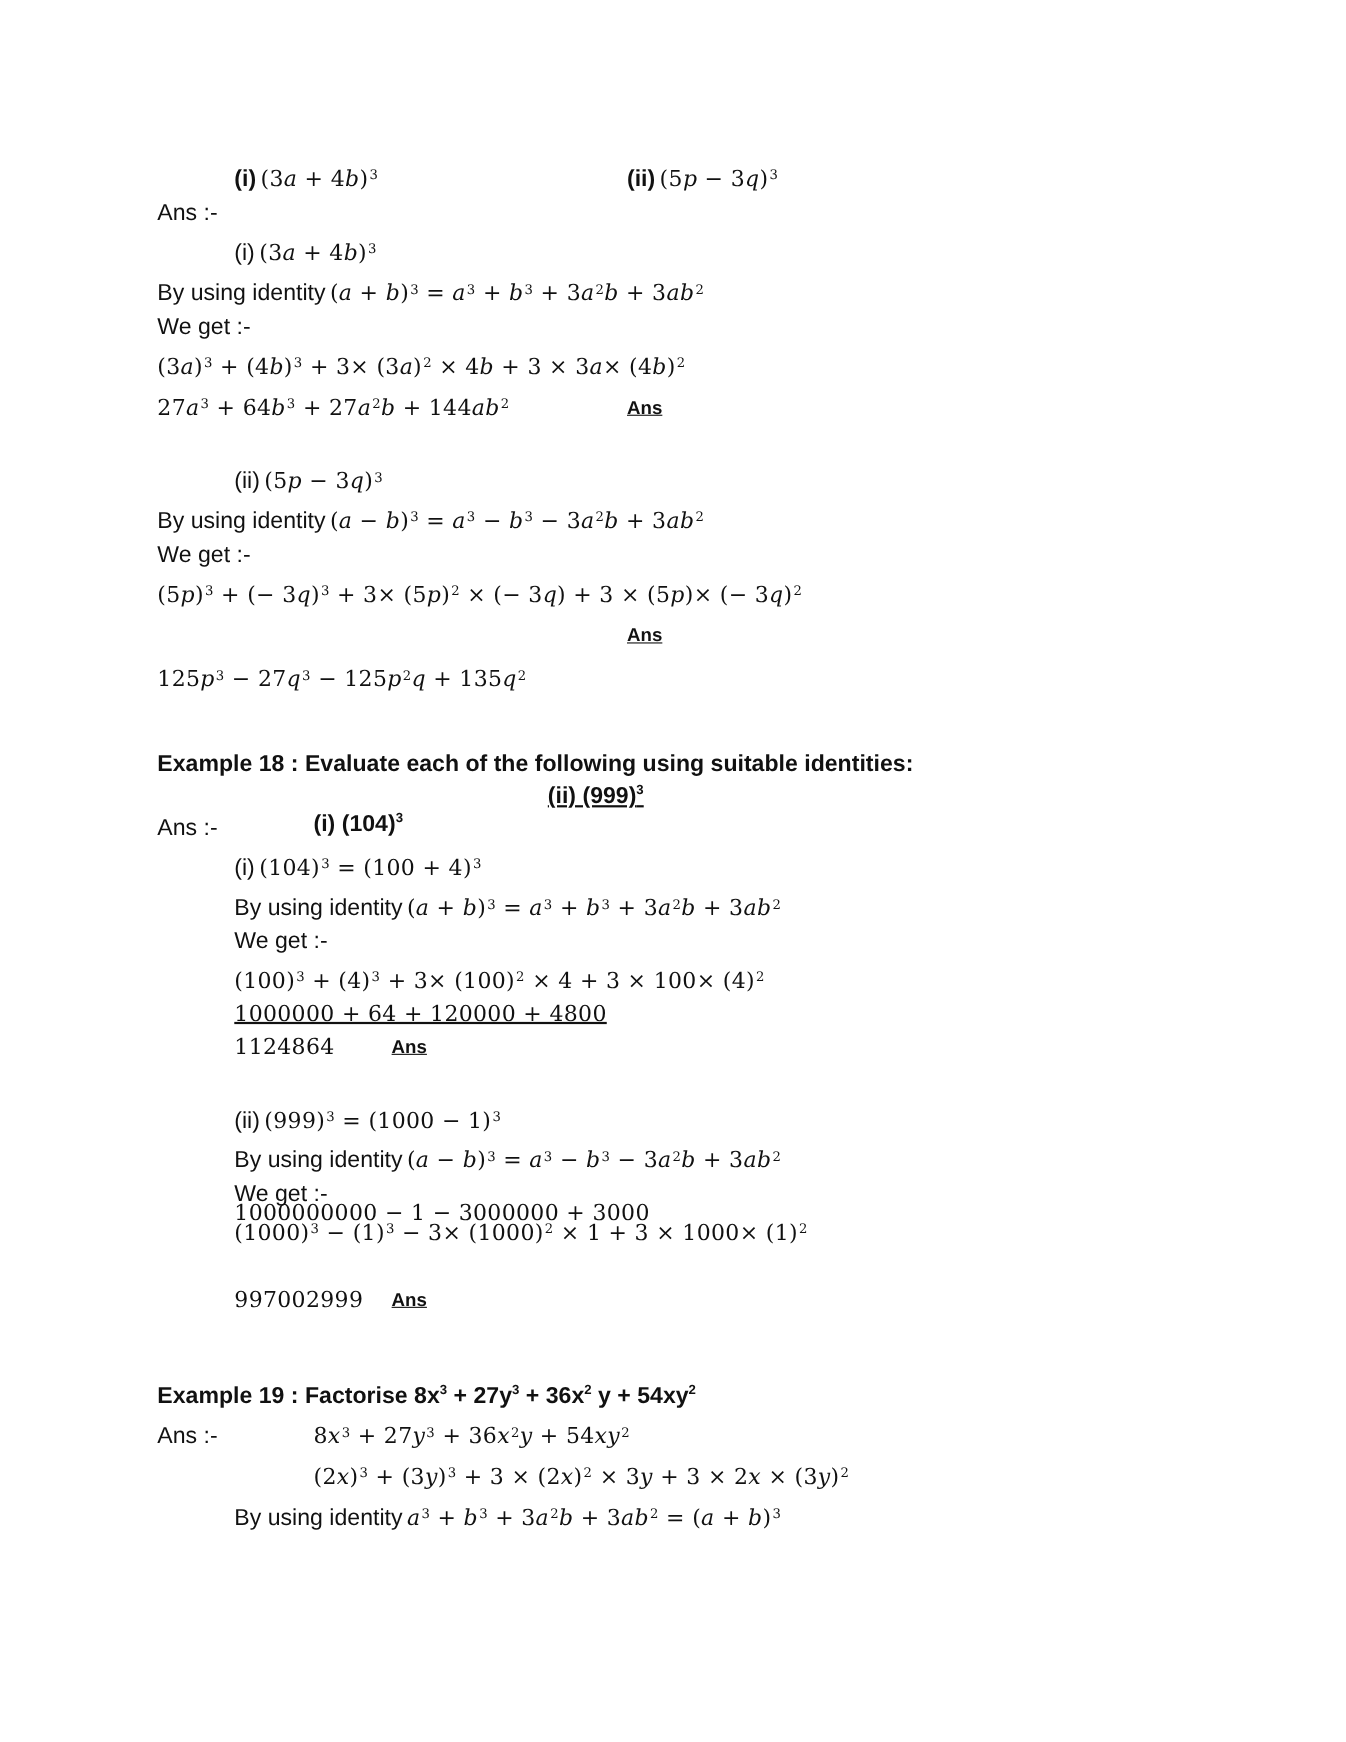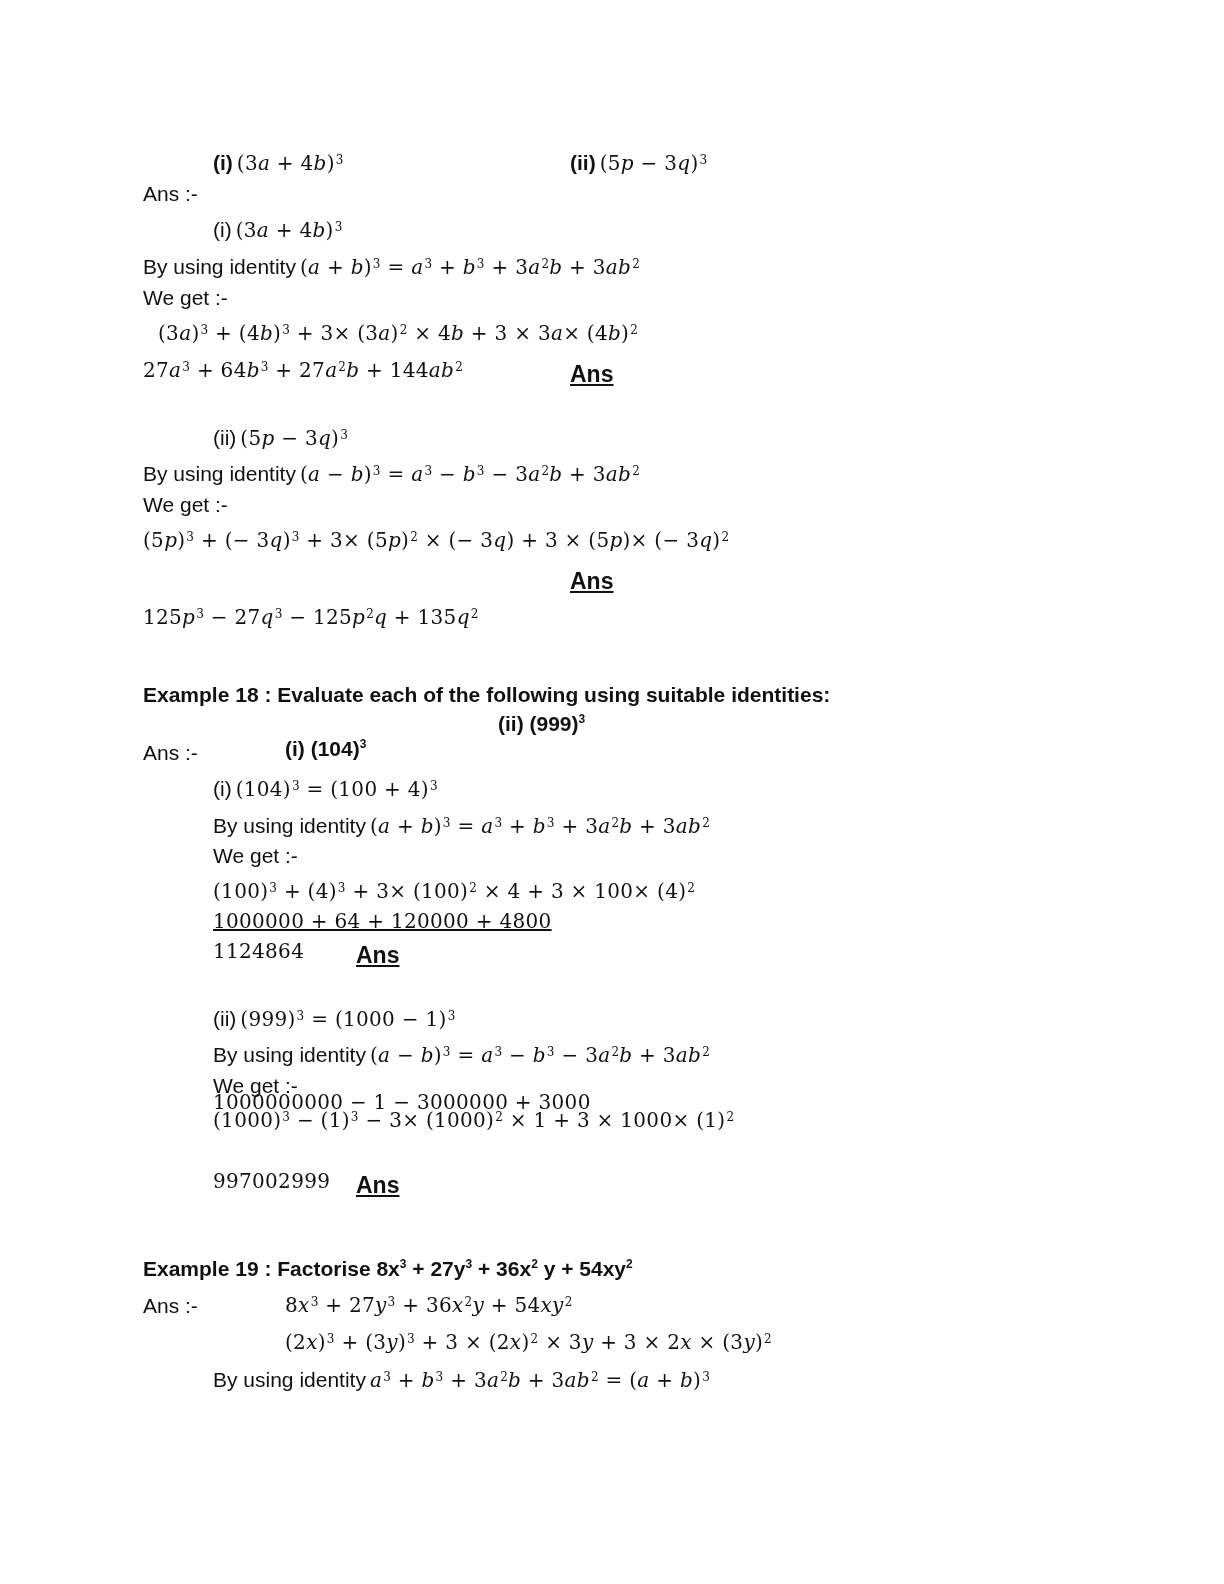--- a/index.html
+++ b/index.html
@@ -4,21 +4,21 @@
 <style>
   html, body { margin: 0; padding: 0; background: #ffffff; }
   body { width: 1224px; height: 1584px; position: relative; overflow: hidden; color: #111; }
   .line { position: absolute; white-space: nowrap; line-height: 1; }
   .sans { font-family: "Liberation Sans", sans-serif; font-size: 21px; }
   .bold { font-weight: bold; }
   .math { font-family: "DejaVu Serif", serif; font-size: 20px; letter-spacing: 0.3px; }
   .math i { font-style: italic; }
   sup.s { font-size: 12px; position: relative; top: -6px; vertical-align: baseline; margin-left: 1px; font-family: "DejaVu Serif", serif; font-style: normal;}
   .lbl { font-family: "Liberation Sans", sans-serif; font-size: 21px; }
-  .ans-link { font-family: "Liberation Sans", sans-serif; font-weight: bold; font-size: 23px; text-decoration: underline; position: absolute; }
+  .ans-link { font-family: "Liberation Sans", sans-serif; font-weight: bold; font-size: 17px; text-decoration: underline; position: absolute; }
   sup.bs { font-size: 12px; position: relative; top: -8px; vertical-align: baseline; font-family: "Liberation Sans", sans-serif; font-weight: bold; }
 </style>
 </head>
 <body>
 
 <div class="line" style="left:213px; top:152px;">
   <span class="sans bold">(i)</span>
   <span class="math"><span>(3</span><i>a</i><span> + 4</span><i>b</i><span>)</span><sup class="s">3</sup></span>
 </div>
 <div class="line" style="left:570px; top:152px;">
@@ -29,42 +29,42 @@
 
 <div class="line" style="left:213px; top:219px;">
   <span class="lbl">(i)</span>
   <span class="math"><span>(3</span><i>a</i><span> + 4</span><i>b</i><span>)</span><sup class="s">3</sup></span>
 </div>
 <div class="line" style="left:143px; top:256px;">
   <span class="lbl">By using identity</span>
   <span class="math"><span>(</span><i>a</i><span> + </span><i>b</i><span>)</span><sup class="s">3</sup><span> = </span><i>a</i><sup class="s">3</sup><span> + </span><i>b</i><sup class="s">3</sup><span> + 3</span><i>a</i><sup class="s">2</sup><i>b</i><span> + 3</span><i>ab</i><sup class="s">2</sup></span>
 </div>
 <div class="line sans" style="left:143px; top:287px;">We get :-</div>
-<div class="line math" style="left:143px; top:323px;margin-left:15px;"><span>(3</span><i>a</i><span>)</span><sup class="s">3</sup><span> + (4</span><i>b</i><span>)</span><sup class="s">3</sup><span> + 3× (3</span><i>a</i><span>)</span><sup class="s">2</sup><span> × 4</span><i>b</i><span> + 3 × 3</span><i>a</i><span>× (4</span><i>b</i><span>)</span><sup class="s">2</sup></div>
+<div class="line math" style="left:143px; top:323px;"><span>(3</span><i>a</i><span>)</span><sup class="s">3</sup><span> + (4</span><i>b</i><span>)</span><sup class="s">3</sup><span> + 3× (3</span><i>a</i><span>)</span><sup class="s">2</sup><span> × 4</span><i>b</i><span> + 3 × 3</span><i>a</i><span>× (4</span><i>b</i><span>)</span><sup class="s">2</sup></div>
 <div class="line math" style="left:143px; top:360px;"><span>27</span><i>a</i><sup class="s">3</sup><span> + 64</span><i>b</i><sup class="s">3</sup><span> + 27</span><i>a</i><sup class="s">2</sup><i>b</i><span> + 144</span><i>ab</i><sup class="s">2</sup></div>
 <span class="ans-link" style="left:570px; top:361px;">Ans</span>
 
 <div class="line" style="left:213px; top:427px;">
   <span class="lbl">(ii)</span>
   <span class="math"><span>(5</span><i>p</i><span> − 3</span><i>q</i><span>)</span><sup class="s">3</sup></span>
 </div>
 <div class="line" style="left:143px; top:463px;">
   <span class="lbl">By using identity</span>
   <span class="math"><span>(</span><i>a</i><span> − </span><i>b</i><span>)</span><sup class="s">3</sup><span> = </span><i>a</i><sup class="s">3</sup><span> − </span><i>b</i><sup class="s">3</sup><span> − 3</span><i>a</i><sup class="s">2</sup><i>b</i><span> + 3</span><i>ab</i><sup class="s">2</sup></span>
 </div>
 <div class="line sans" style="left:143px; top:494px;">We get :-</div>
 <div class="line math" style="left:143px; top:530px;"><span>(5</span><i>p</i><span>)</span><sup class="s">3</sup><span> + (− 3</span><i>q</i><span>)</span><sup class="s">3</sup><span> + 3× (5</span><i>p</i><span>)</span><sup class="s">2</sup><span> × (− 3</span><i>q</i><span>) + 3 × (5</span><i>p</i><span>)× (− 3</span><i>q</i><span>)</span><sup class="s">2</sup></div>
 <div class="line math" style="left:143px; top:567px;margin-top:40px;"><span>125</span><i>p</i><sup class="s">3</sup><span> − 27</span><i>q</i><sup class="s">3</sup><span> − 125</span><i>p</i><sup class="s">2</sup><i>q</i><span> + 135</span><i>q</i><sup class="s">2</sup></div>
 <span class="ans-link" style="left:570px; top:568px;">Ans</span>
 
 <div class="line sans bold" style="left:143px; top:684px;">Example 18 : Evaluate each of the following using suitable identities:</div>
 <div class="line sans bold" style="left:285px; top:738px;text-align:right;">
   <span>(i) (104)</span><sup class="bs">3</sup>
 </div>
-<div class="line sans bold" style="left:498px; top:713px;">
+<div class="line sans bold" style="left:498px; top:713px;text-decoration:underline;">
   <span>(ii) (999)</span><sup class="bs">3</sup>
 </div>
 <div class="line sans" style="left:143px; top:742px;">Ans :-</div>
 
 <div class="line" style="left:213px; top:778px;">
   <span class="lbl">(i)</span>
   <span class="math"><span>(104)</span><sup class="s">3</sup><span> = (100 + 4)</span><sup class="s">3</sup></span>
 </div>
 <div class="line" style="left:213px; top:815px;">
   <span class="lbl">By using identity</span>

